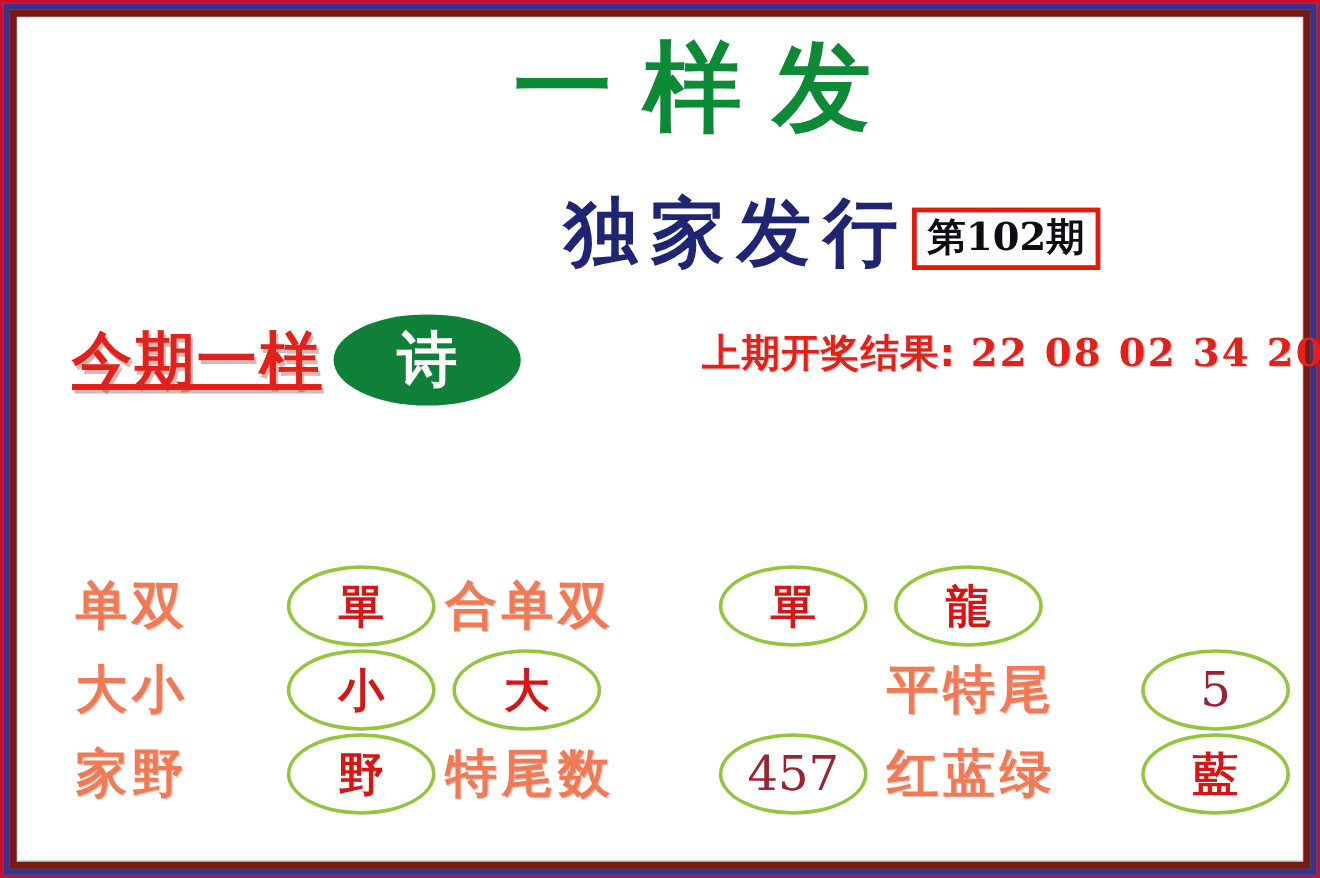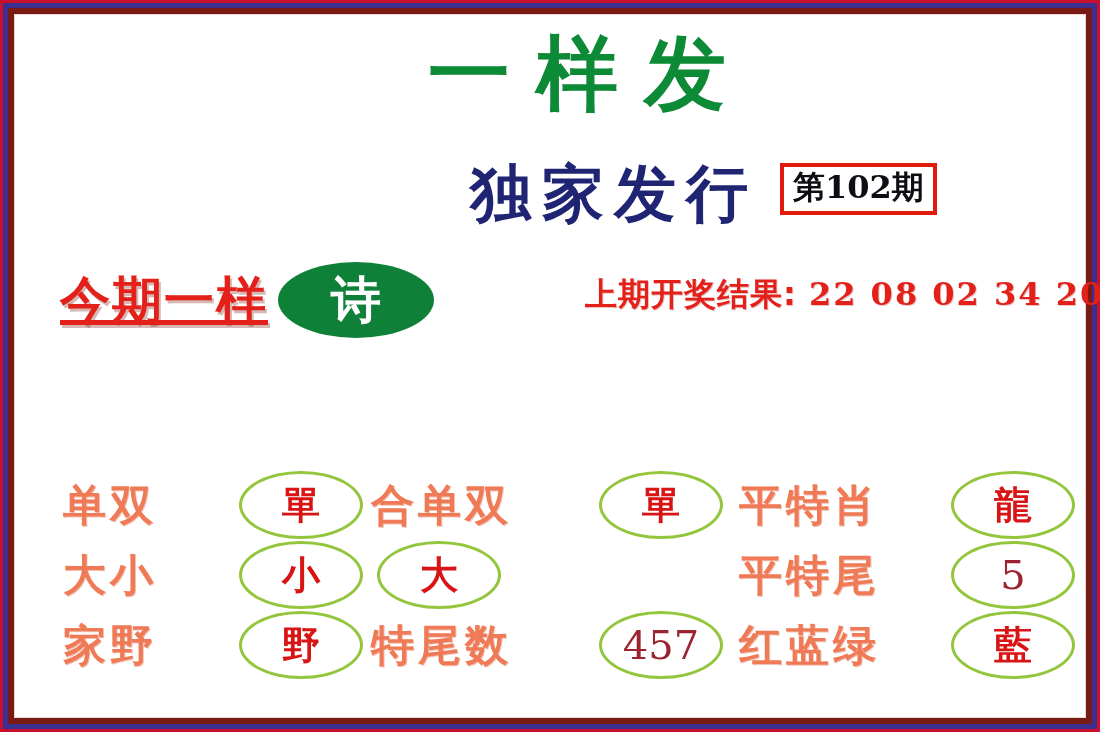--- a/index.html
+++ b/index.html
@@ -73,22 +73,22 @@
     letter-spacing: 26px;
     line-height: 1;
     white-space: nowrap;
   }
 
   .subtitle-row {
     position: absolute;
     left: 455px;
     top: 148px;
     display: flex;
-    align-items: flex-start;
-    gap: 22px;
+    align-items: flex-end;
+    gap: 2px;
   }
   .subtitle {
     font-size: 62px;
     font-weight: bold;
     color: #1f2473;
     letter-spacing: 10px;
     line-height: 1;
     white-space: nowrap;
     font-family: "DejaVu Sans", "Liberation Sans", sans-serif;
   }
@@ -252,21 +252,20 @@
           <span class="cell-value">單</span>
         </span>
       </div>
       <div class="cell c1">
         <span class="cell-label">合单双</span>
         <span class="cell-oval">
           <span class="cell-value">單</span>
         </span>
       </div>
       <div class="cell c2">
-        <span class="cell-label">平特肖</span>
         <span class="cell-oval">
           <span class="cell-value">龍</span>
         </span>
       </div>
 
       <div class="cell c0">
         <span class="cell-label">大小</span>
         <span class="cell-oval">
           <span class="cell-value">小</span>
         </span>

